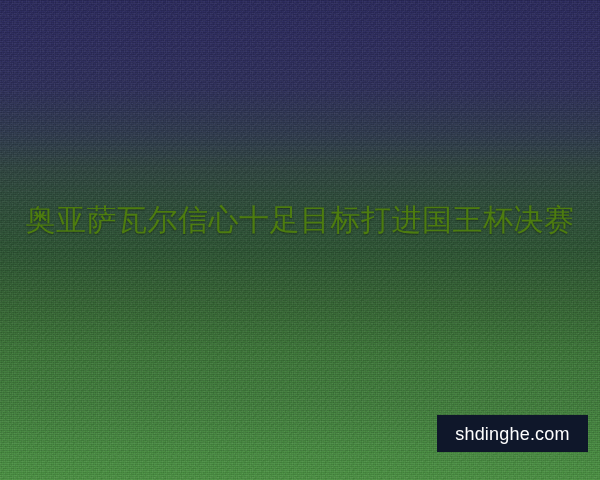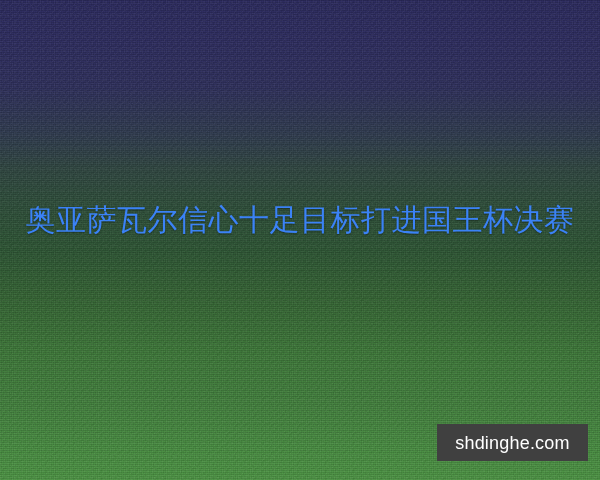--- a/index.html
+++ b/index.html
@@ -70,38 +70,38 @@
     background-size: 7px 7px, 9px 9px, 11px 11px;
   }
 
   
   #headline {
     position: absolute;
     left: 0;
     right: 0;
     top: 200px;
     text-align: center;
-    color: #3b82f6;
+    color: #4d7c0f;
     font-size: 30px;
     line-height: 40px;
     letter-spacing: 0.5px;
     font-weight: 400;
     white-space: nowrap;
     text-shadow: 0 1px 2px rgba(0,0,0,0.35);
   }
   #headline .line { display: block; }
 
   
   #watermark {
     position: absolute;
     left: 437px;
-    top: 424px;
+    top: 415px;
     width: 151px;
     height: 37px;
-    background: #404040;
+    background: #0f172a;
     display: flex;
     align-items: center;
     justify-content: center;
   }
   #watermark .wm-text {
     color: #ffffff;
     font-size: 18px;
     line-height: 1;
     letter-spacing: 0.2px;
     font-weight: 400;

